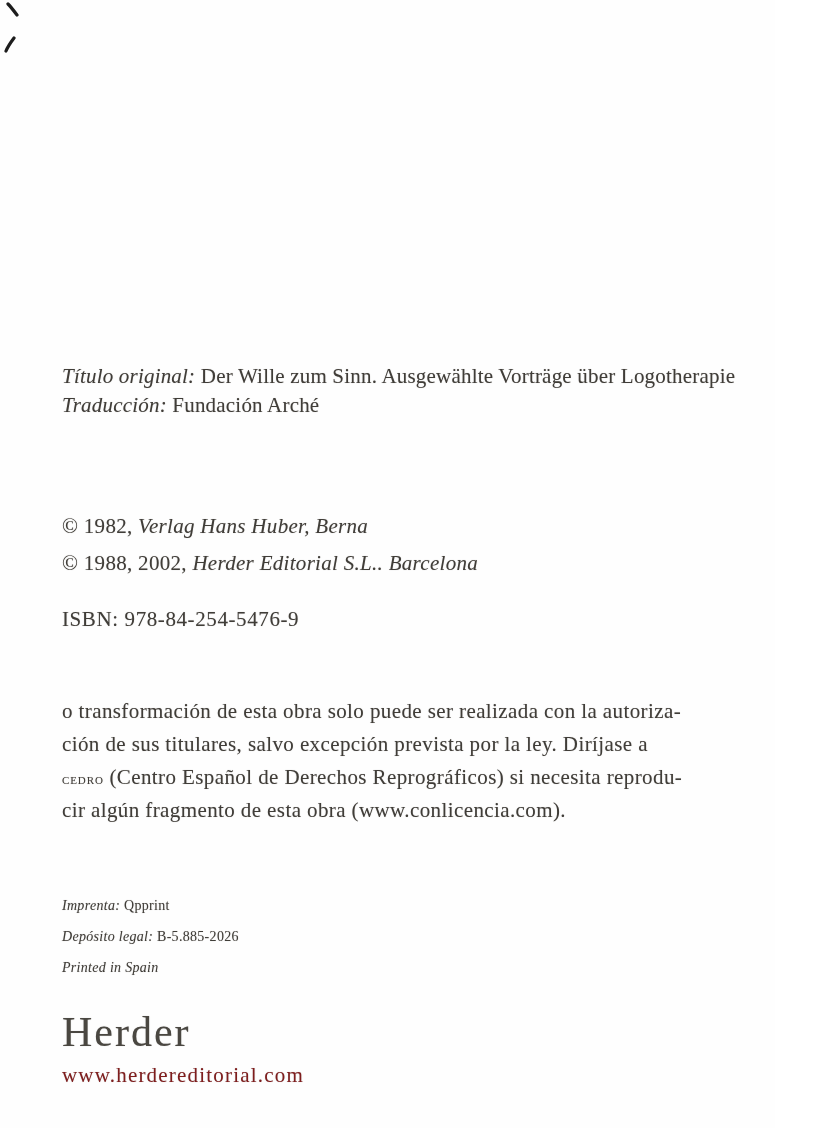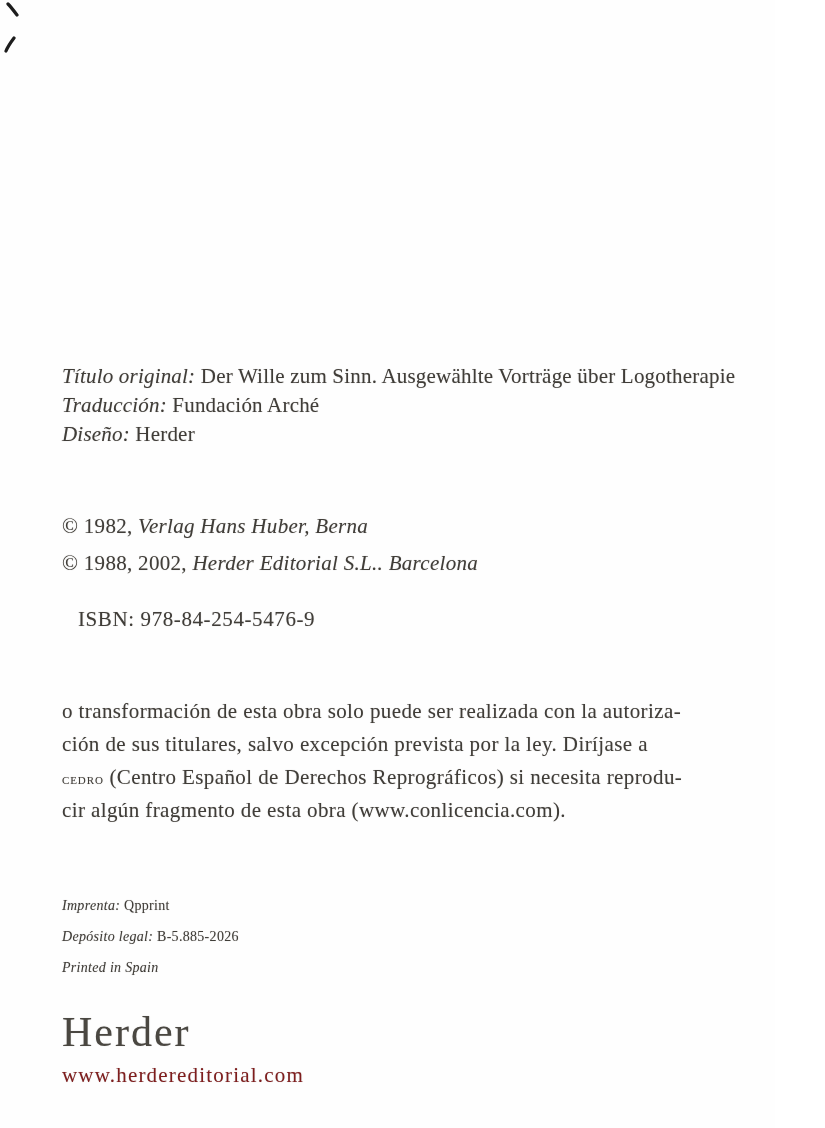--- a/index.html
+++ b/index.html
@@ -13,21 +13,21 @@
     color: #403d38;
     overflow: hidden;
     text-shadow: 0 0 1px rgba(64, 61, 56, 0.30);
   }
   .block { position: absolute; left: 62px; }
   .line { white-space: pre; }
   .it { font-style: italic; }
 
   .title-block   { top: 362px; font-size: 21px; line-height: 29px; letter-spacing: 0.2px; }
   .copyright-block { top: 508px; font-size: 21px; line-height: 37px; letter-spacing: 0.3px; }
-  .isbn-block    { top: 607px; font-size: 21px; letter-spacing: 0.6px; margin-left: 16px; }
+  .isbn-block    { top: 607px; font-size: 21px; letter-spacing: 0.6px; }
   .legal-block   { top: 696px; font-size: 21px; line-height: 30px; letter-spacing: 0.4px; }
   .sc            { font-size: 11px; letter-spacing: 0.9px; }
   .imprint-block { top: 890px; font-size: 14px; line-height: 31px; letter-spacing: 0.3px; }
 
   .publisher-block { top: 1010px; }
   .logo {
     font-size: 42px;
     line-height: 1.05;
     letter-spacing: 2px;
     color: #4a4741;
@@ -52,21 +52,20 @@
   <svg class="speck speck1" width="15" height="15" viewBox="0 0 15 15">
     <path d="M3 2 C 6 5, 9 9, 12 13" stroke="#1d1d1d" stroke-width="3.2" fill="none" stroke-linecap="round"></path>
   </svg>
   <svg class="speck speck2" width="15" height="17" viewBox="0 0 15 17">
     <path d="M11 2 C 8 6, 5 10, 3 15" stroke="#1d1d1d" stroke-width="3.2" fill="none" stroke-linecap="round"></path>
   </svg>
 
   <div class="block title-block">
     <div class="line"><span class="it">Título original:</span><span> Der Wille zum Sinn. Ausgewählte Vorträge über Logotherapie</span></div>
     <div class="line"><span class="it">Traducción:</span><span> Fundación Arché</span></div>
-    <div class="line"><span class="it">Diseño:</span><span> Herder</span></div>
   </div>
 
   <div class="block copyright-block">
     <div class="line"><span>© 1982, </span><span class="it">Verlag Hans Huber, Berna</span></div>
     <div class="line"><span>© 1988, 2002, </span><span class="it">Herder Editorial S.L.. Barcelona</span></div>
   </div>
 
   <div class="block isbn-block">
     <div class="line">ISBN: 978-84-254-5476-9</div>
   </div>

